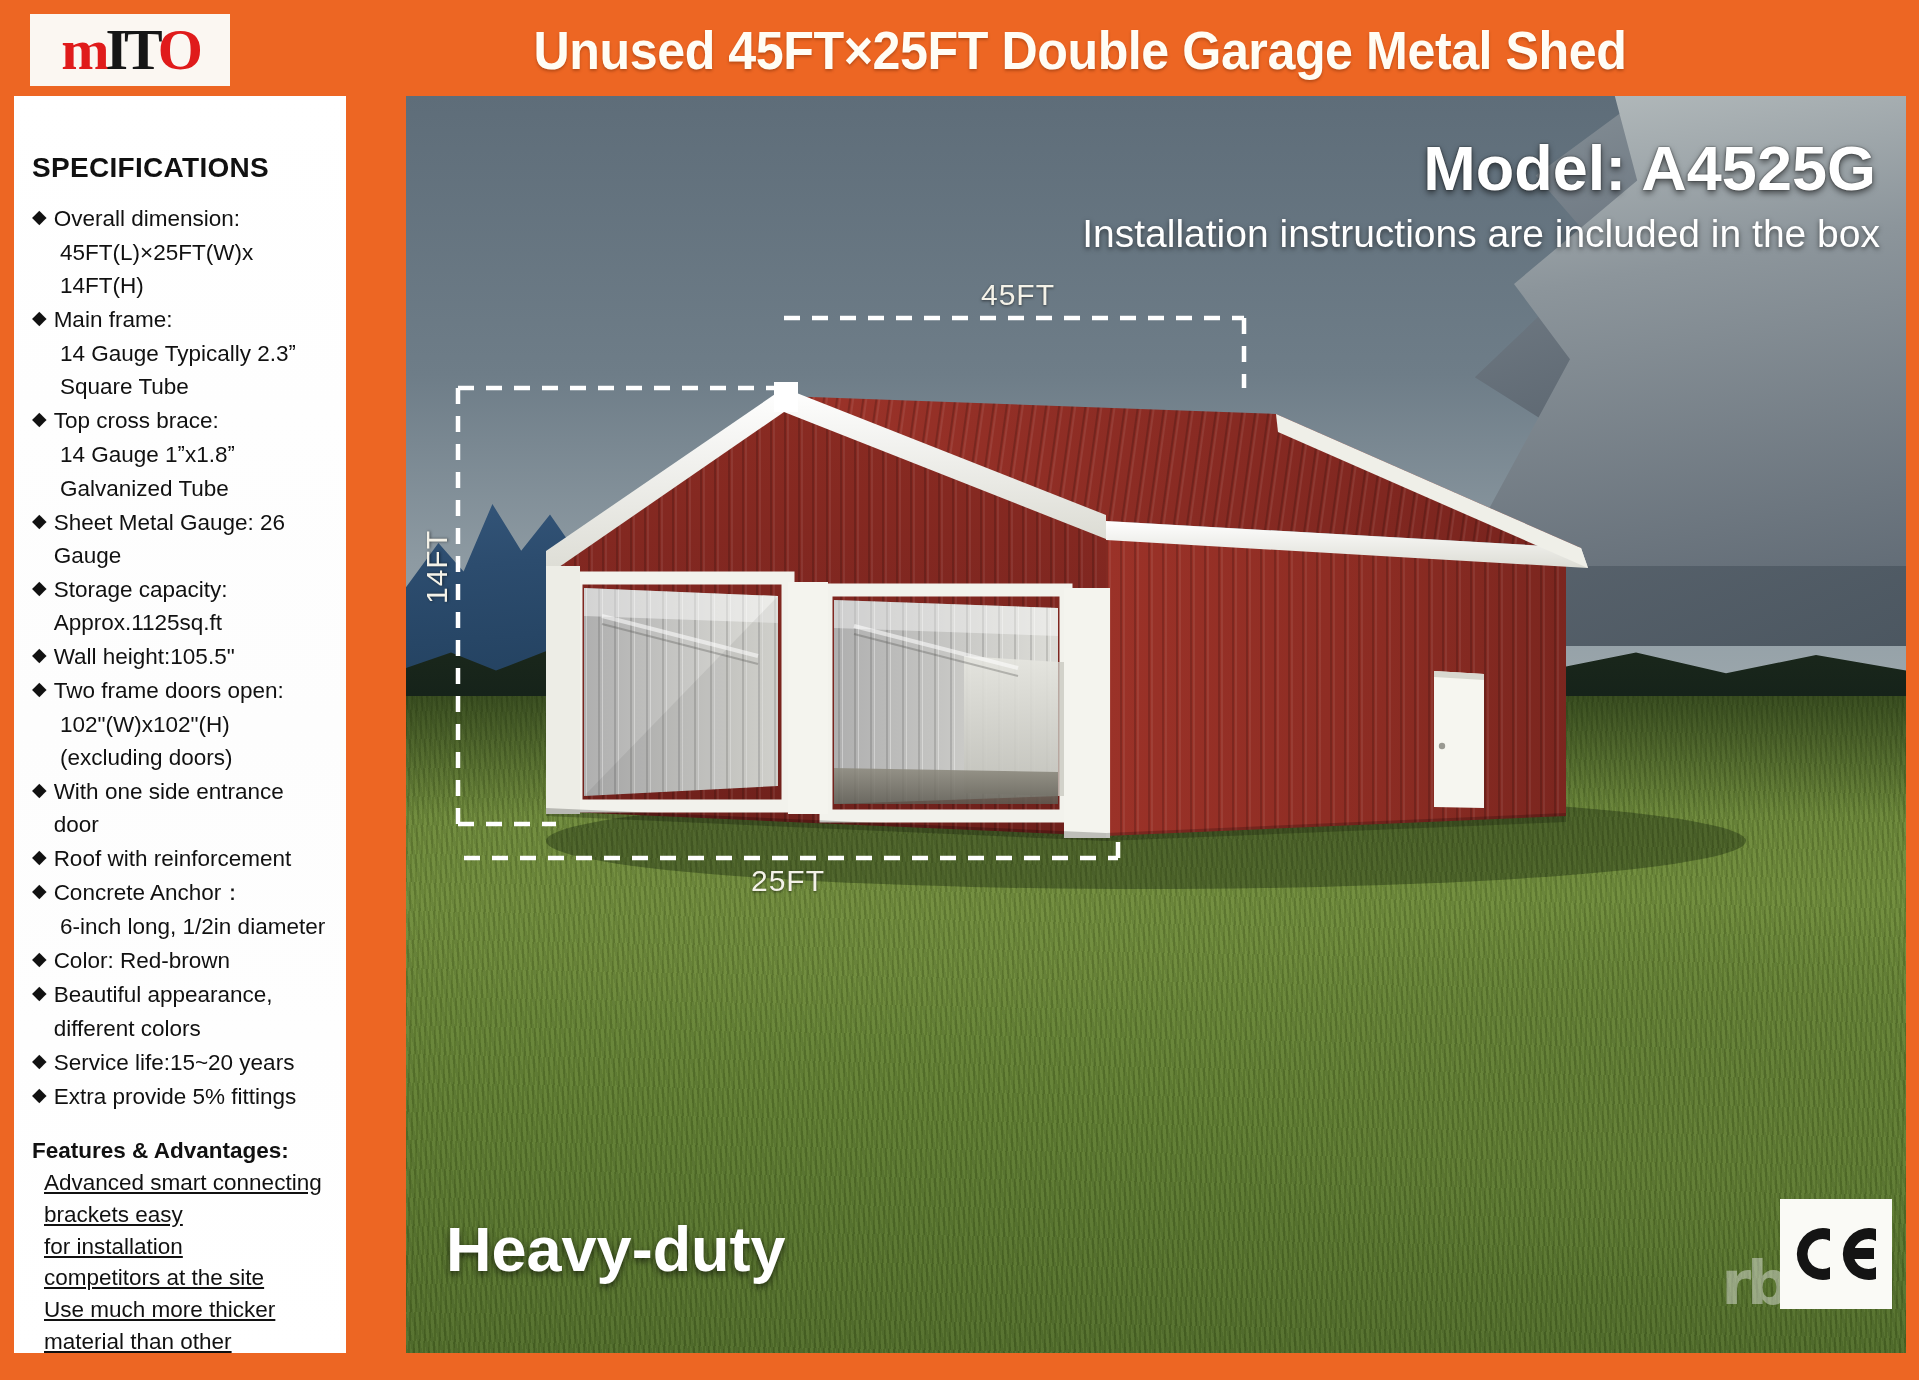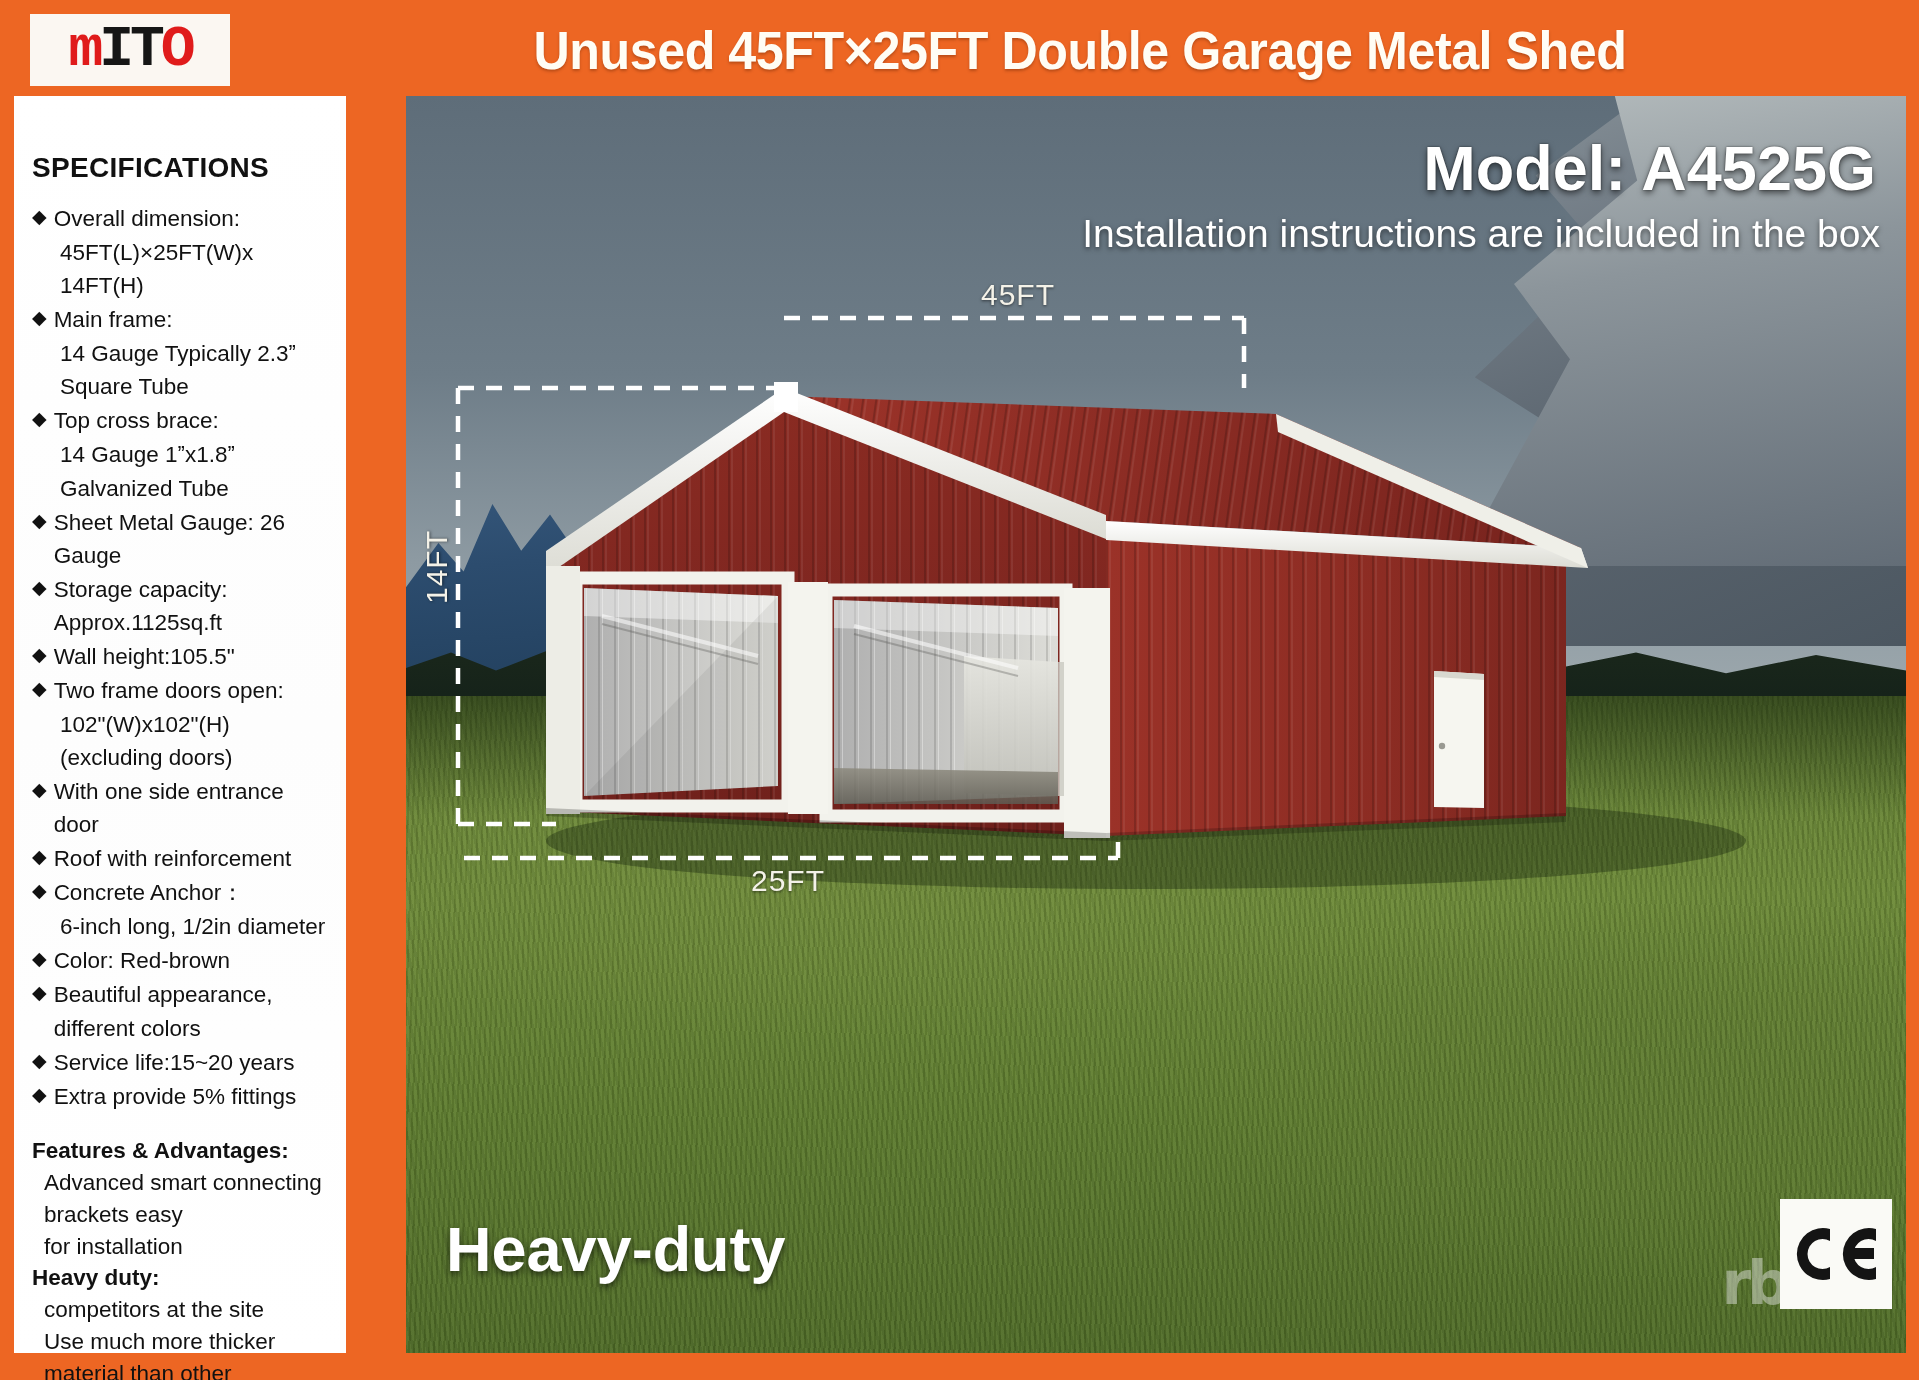--- a/index.html
+++ b/index.html
@@ -18,21 +18,21 @@
     position:absolute; left:0; top:0; width:1919px; height:100px;
     background:#ED6623;
   }
   .logo-box{
     position:absolute; left:30px; top:14px;
     width:200px; height:72px;
     background:#FBF7F2;
     display:flex; align-items:center; justify-content:center;
   }
   .logo-text{
-    font-family:Liberation Mono, monospace;
+    font-family:Liberation Serif, serif;
     font-weight:bold; font-size:58px; line-height:1;
     letter-spacing:-4px;
   }
   .logo-text .l-m{ color:#E01B1B; }
   .logo-text .l-i{ color:#161616; }
   .logo-text .l-t{ color:#161616; }
   .logo-text .l-o{ color:#E01B1B; }
 
   .header-title{
     position:absolute; left:390px; top:10px;
@@ -230,20 +230,21 @@
     font-weight:bold;
     color:#111;
     line-height:1.42;
   }
   .feat-body{
     font-family:"Liberation Sans", sans-serif;
     font-size:22.5px;
     color:#111;
     line-height:1.42;
     padding-left:12px;
+    text-decoration:underline;
   }
 </style>
 </head>
 <body>
 
 <div class="poster">
 
   <div class="header">
     <div class="logo-box">
       <div class="logo-text"><span class="l-m">m</span><span class="l-i">I</span><span class="l-t">T</span><span class="l-o">O</span></div>
@@ -325,21 +326,20 @@
       <li>
           <span class="dia">◆</span>
           <span class="txt">Extra provide 5% fittings</span>
         </li>
     </ul>
 
     <div class="feat-block">
       <div class="feat-head">Features &amp; Advantages:</div>
       <div class="feat-body">Advanced smart connecting brackets easy</div>
       <div class="feat-body">for installation</div>
-      <div class="feat-head">Heavy duty:</div>
       <div class="feat-body">competitors at the site</div>
       <div class="feat-body">Use much more thicker material than other</div>
     </div>
   </div>
 
   <div class="scene">
     <div class="sky"></div>
     <div class="mtn-right"></div>
     <div class="mtn-right2"></div>
     <div class="mtn-left"></div>

